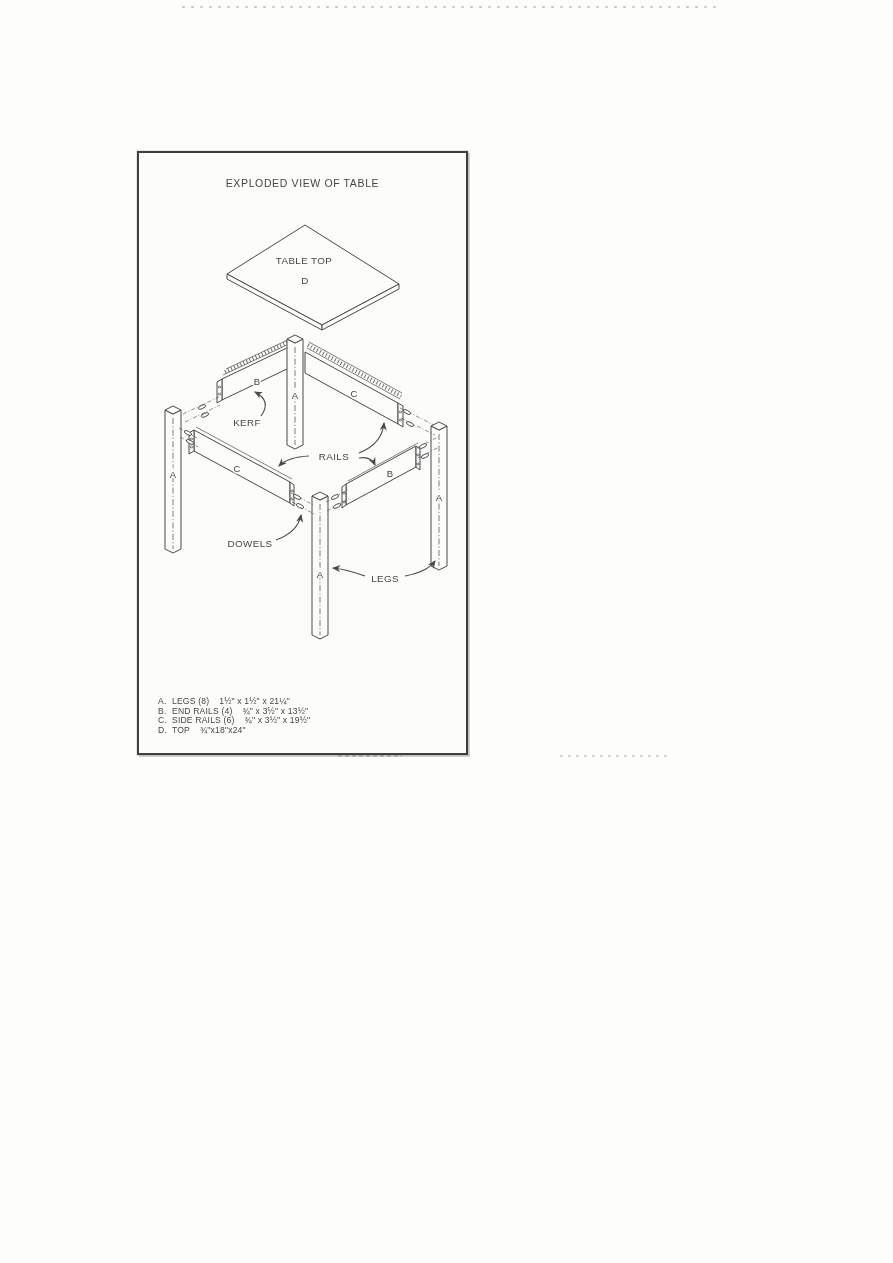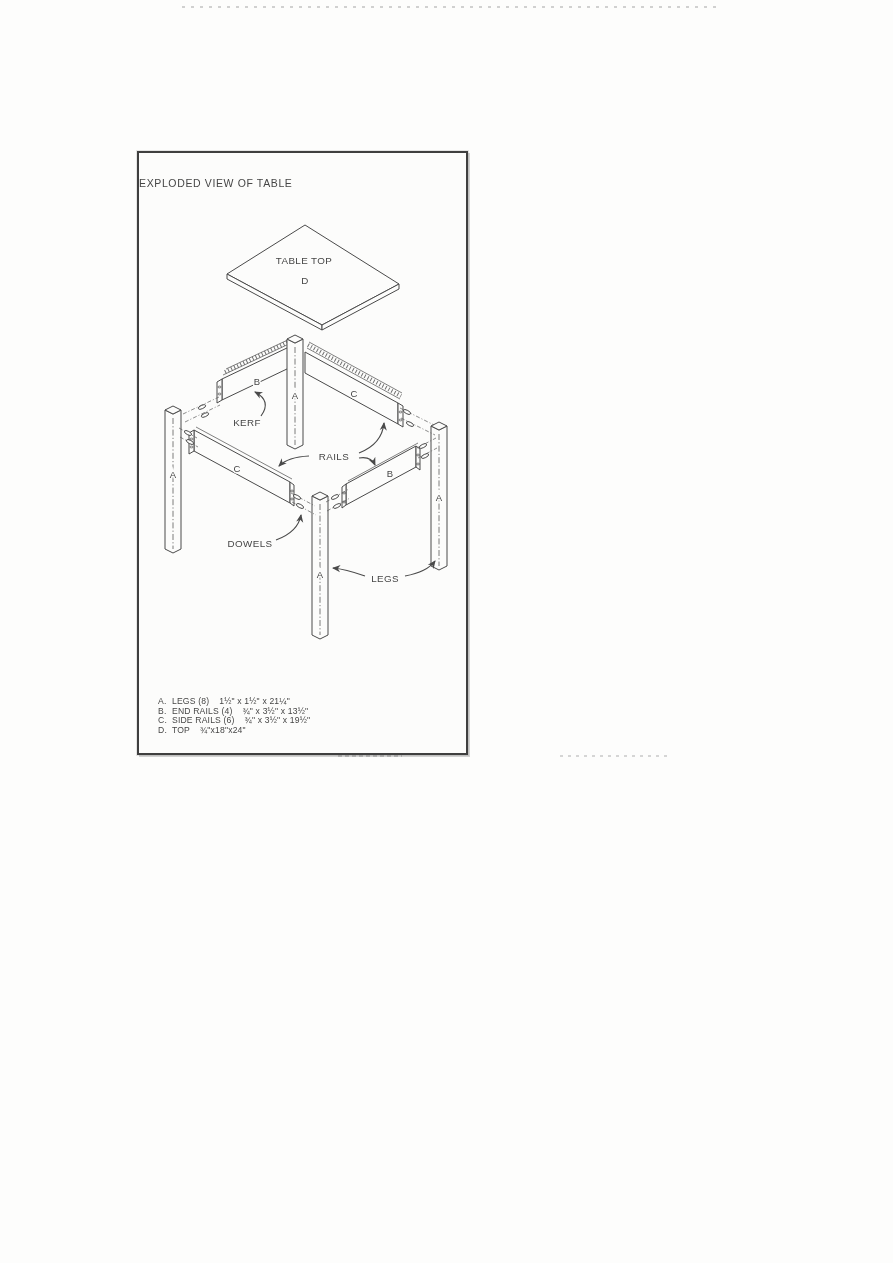--- a/index.html
+++ b/index.html
@@ -19,21 +19,21 @@
   .artifact-bottom2{left:560px;top:755px;width:110px;height:2px;
     background:repeating-linear-gradient(90deg,#a5a5a5 0 3px,transparent 3px 8px);}
   .frame{
     position:absolute;left:137px;top:151px;width:327px;height:600px;
     background:#fcfcfb;
     border:2px solid #3f3f3f;
     box-shadow:0 0 0 1px rgba(60,60,60,.12), 2px 2px 0 rgba(60,60,60,.22);
   }
   .fig-title{
     position:absolute;left:0;top:24px;width:100%;
-    font-size:10.5px;letter-spacing:.06em;
+    text-align:center;font-size:10.5px;letter-spacing:.06em;
     color:#464646;white-space:nowrap;
   }
   .diagram-svg{position:absolute;left:0;top:0;}
   .parts-list{
     position:absolute;left:19px;top:544px;
     font-size:8.6px;line-height:9.5px;color:#464646;
     letter-spacing:.02em;white-space:nowrap;
   }
   .parts-row{display:flex;}
   .part-id{display:inline-block;width:14px;}

